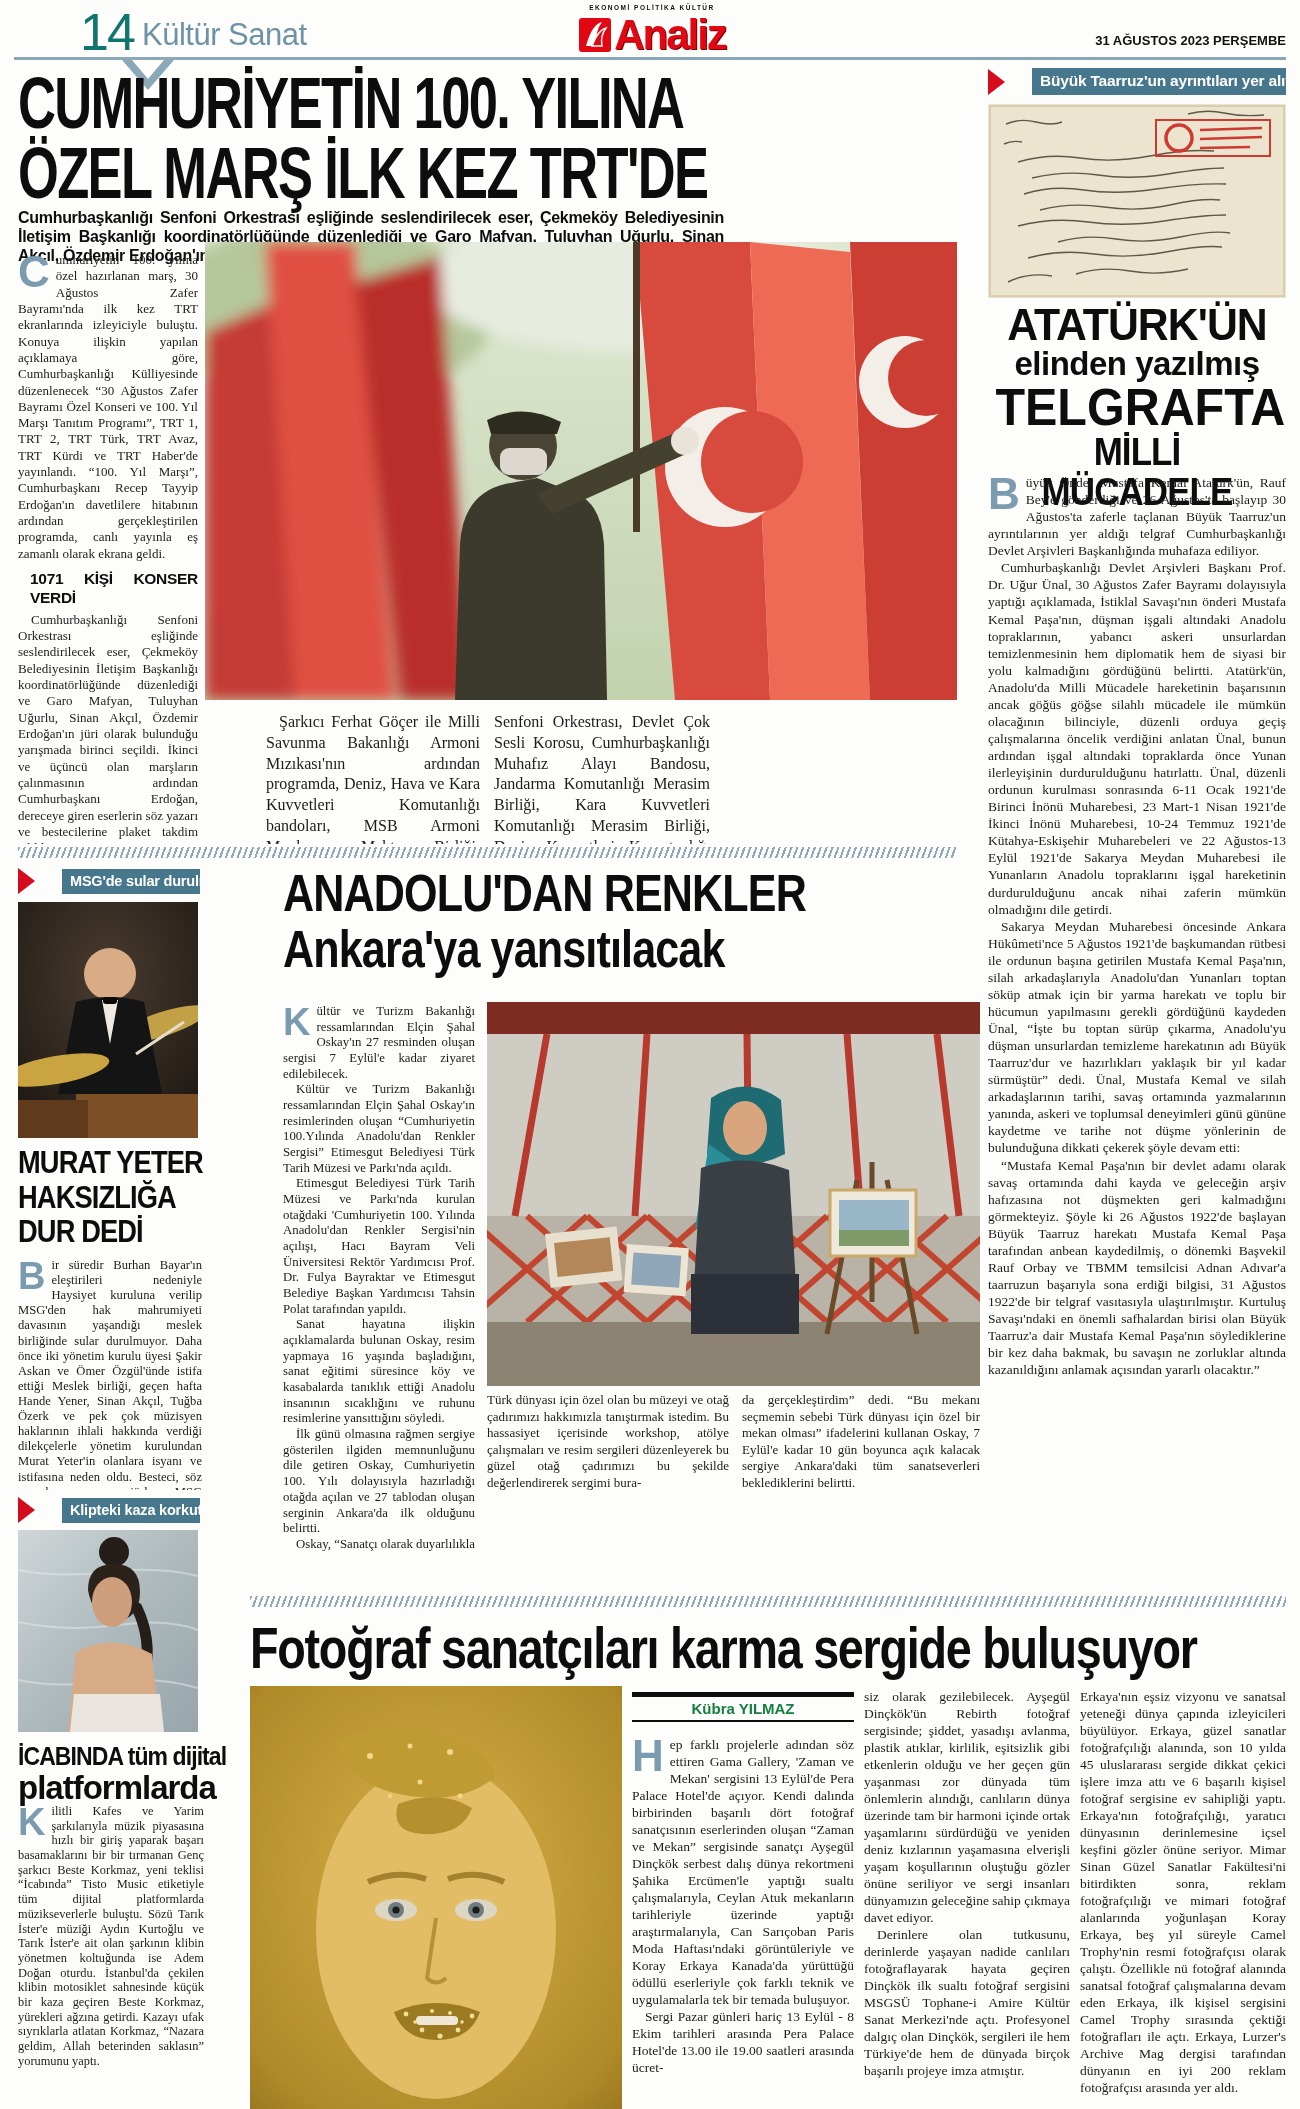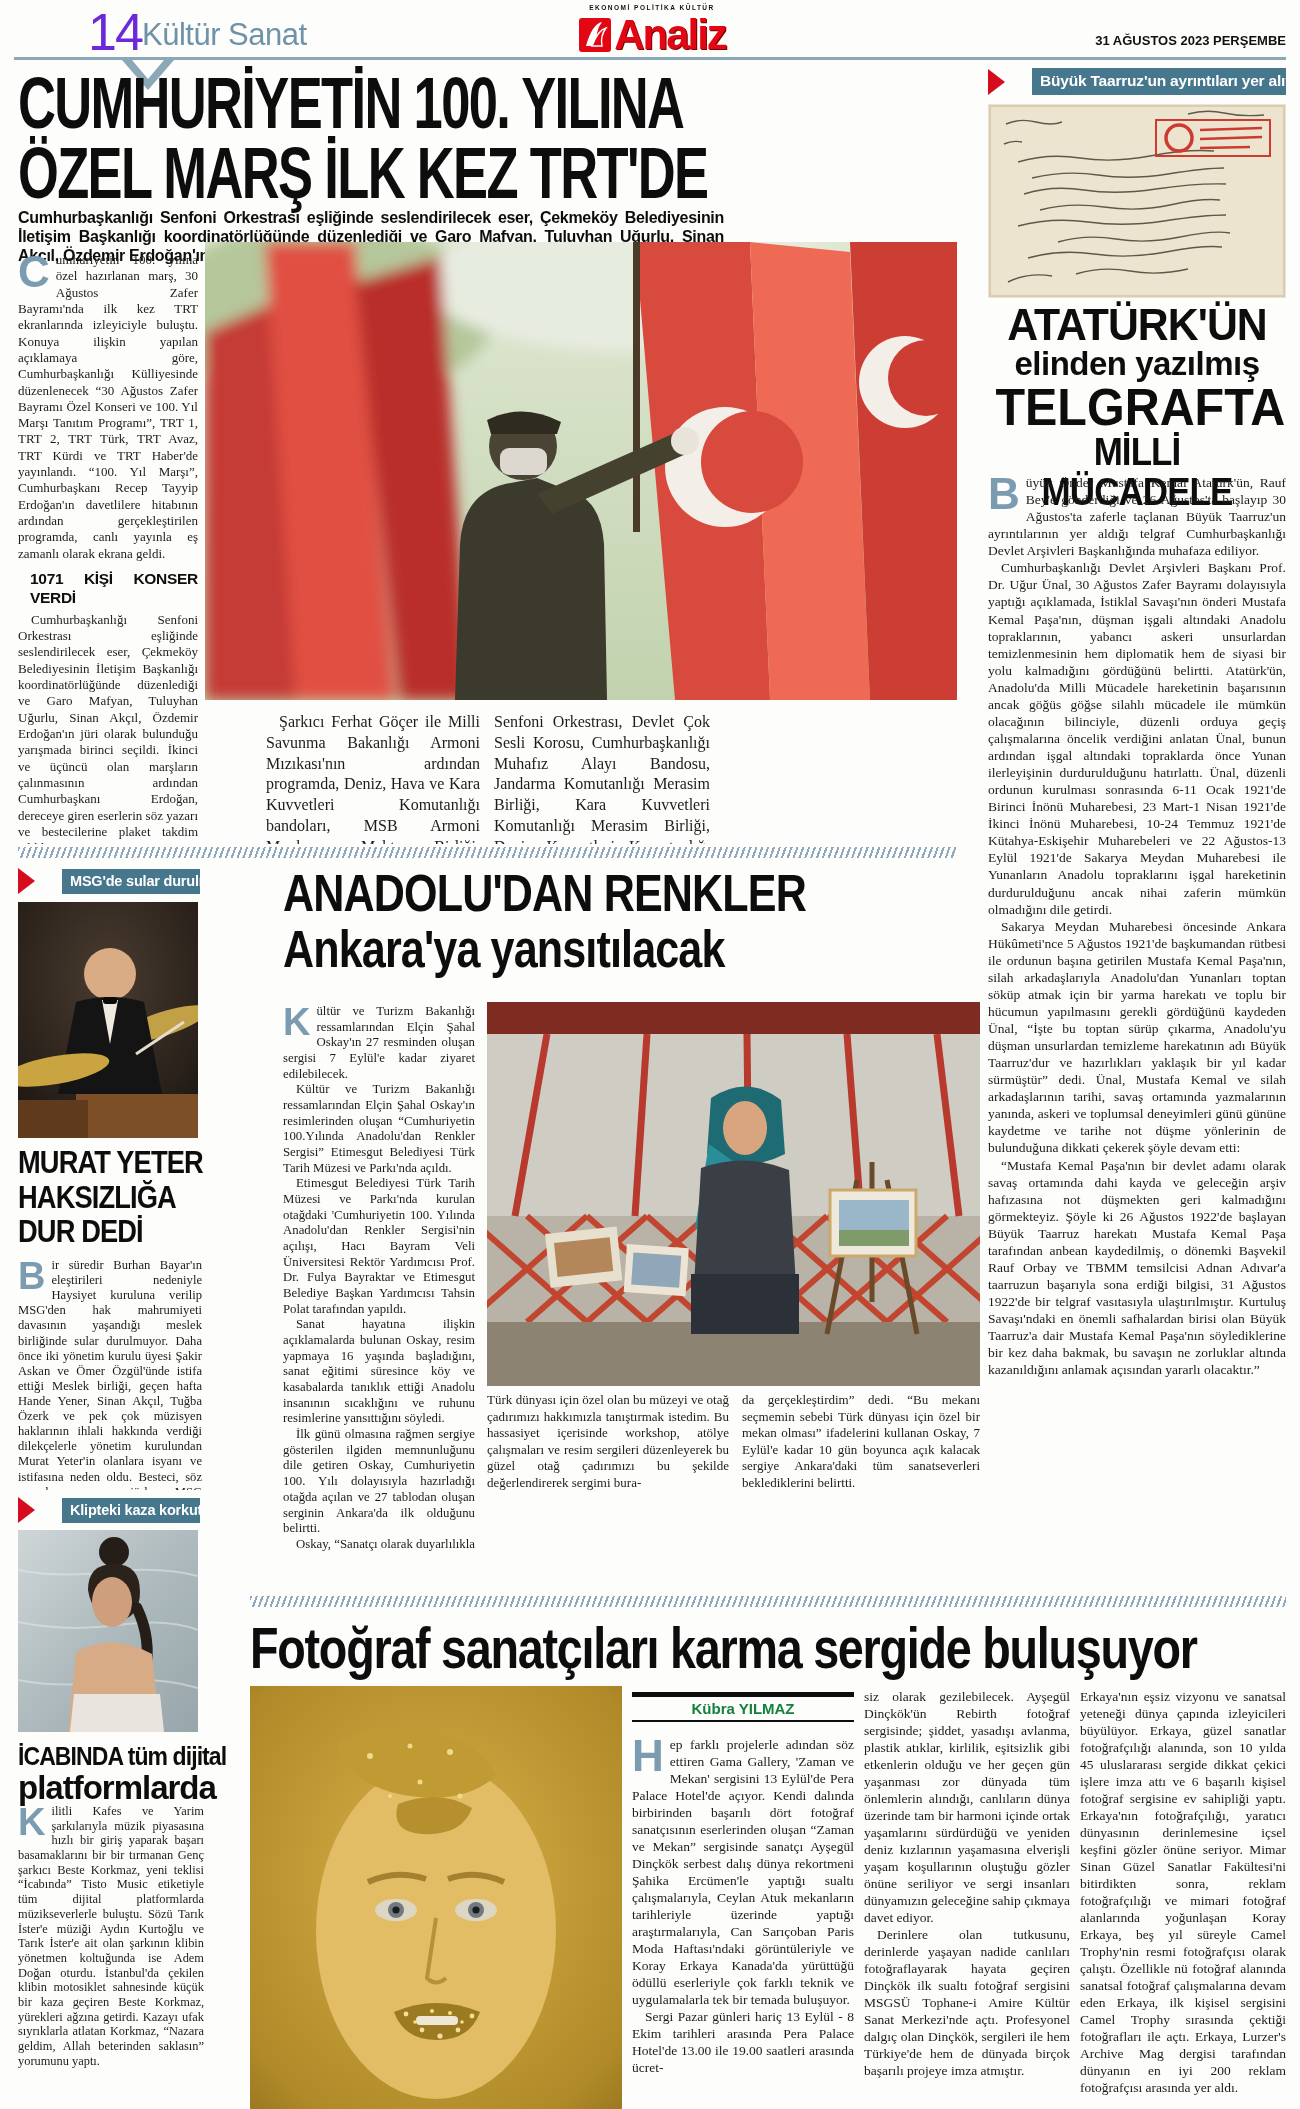--- a/index.html
+++ b/index.html
@@ -29,21 +29,21 @@
   .bylinebox{font-family:"Liberation Sans","DejaVu Sans",sans-serif;text-align:center;}
   .bylinebox .bar-thick{height:5px;background:#0d0d0d;}
   .bylinebox .bar-thin{height:2px;background:#0d0d0d;}
   .bylinebox .name{font-weight:bold;font-size:15px;padding:3px 0 3px 0;color:#15803d;}
 </style>
 </head>
 <body>
 
 <div id="page">
 
-  <div class="abs sans" style="left:88px;top:2px;font-size:52px;color:#6d28d9;letter-spacing:-2px;text-align:center;">14</div>
+  <div class="abs sans" style="left:80px;top:2px;font-size:52px;color:#0f766e;letter-spacing:-2px;text-align:center;">14</div>
   <div class="abs sans" style="left:142px;top:17px;font-size:31px;color:#6e92a7;letter-spacing:-0.5px;">Kültür Sanat</div>
 
   <div class="abs" style="left:552px;top:4px;width:200px;text-align:center;">
     <div class="sans" style="font-size:6.5px;font-weight:bold;letter-spacing:1.5px;color:#111;">EKONOMİ POLİTİKA KÜLTÜR</div>
     <div style="display:flex;align-items:center;justify-content:center;">
       <span style="display:inline-block;width:34px;height:38px;margin-right:2px;">
         <svg viewBox="0 0 34 38">
             <rect x="1" y="2" width="32" height="34" fill="#e30613" rx="3"></rect>
           <path d="M8,30 Q14,8 24,6 Q16,16 20,30 Z" fill="#ffffff"></path>
           <path d="M14,30 Q20,14 28,12 Q22,20 24,30 Z" fill="#e30613" stroke="#fff" stroke-width="1.4"></path>

